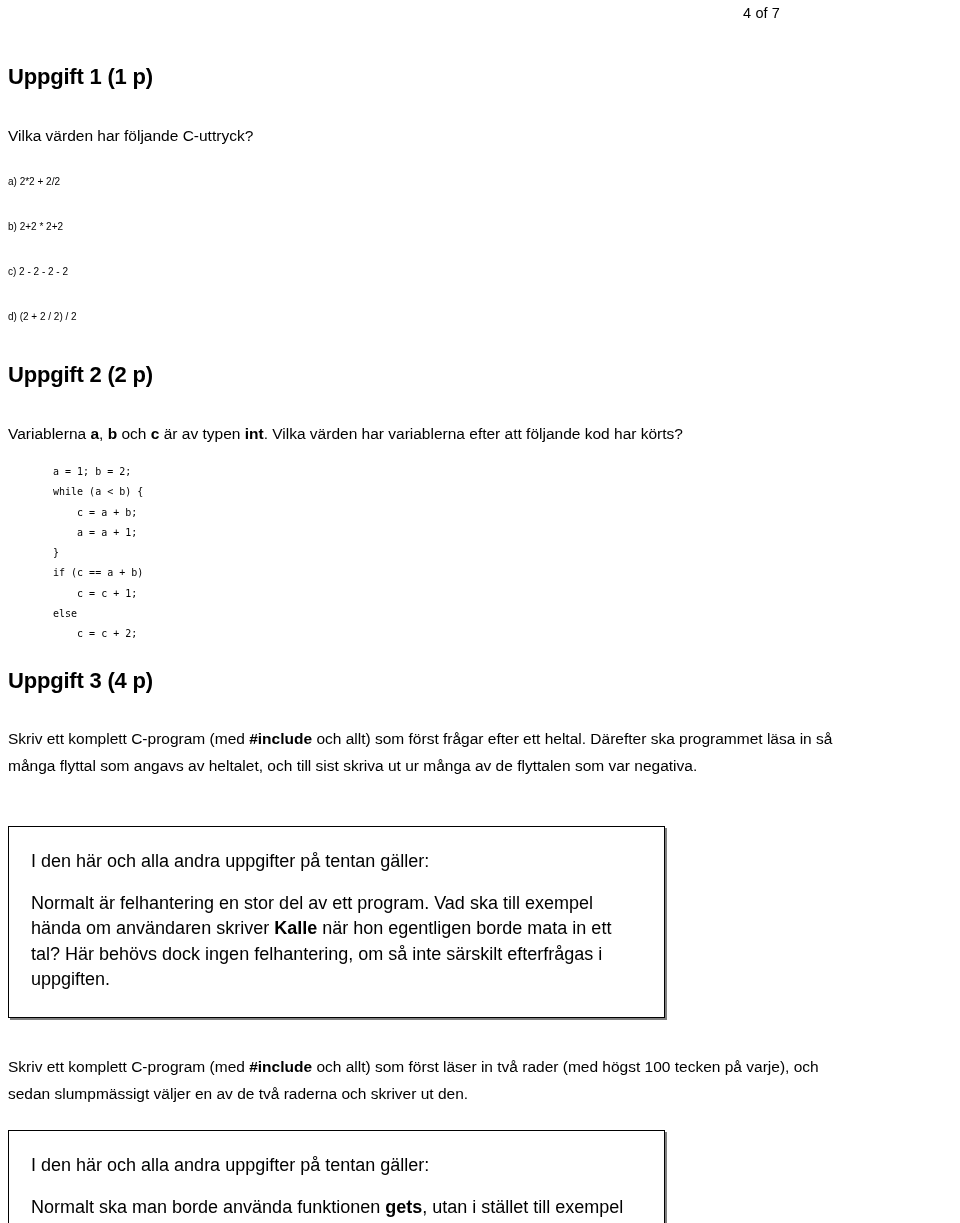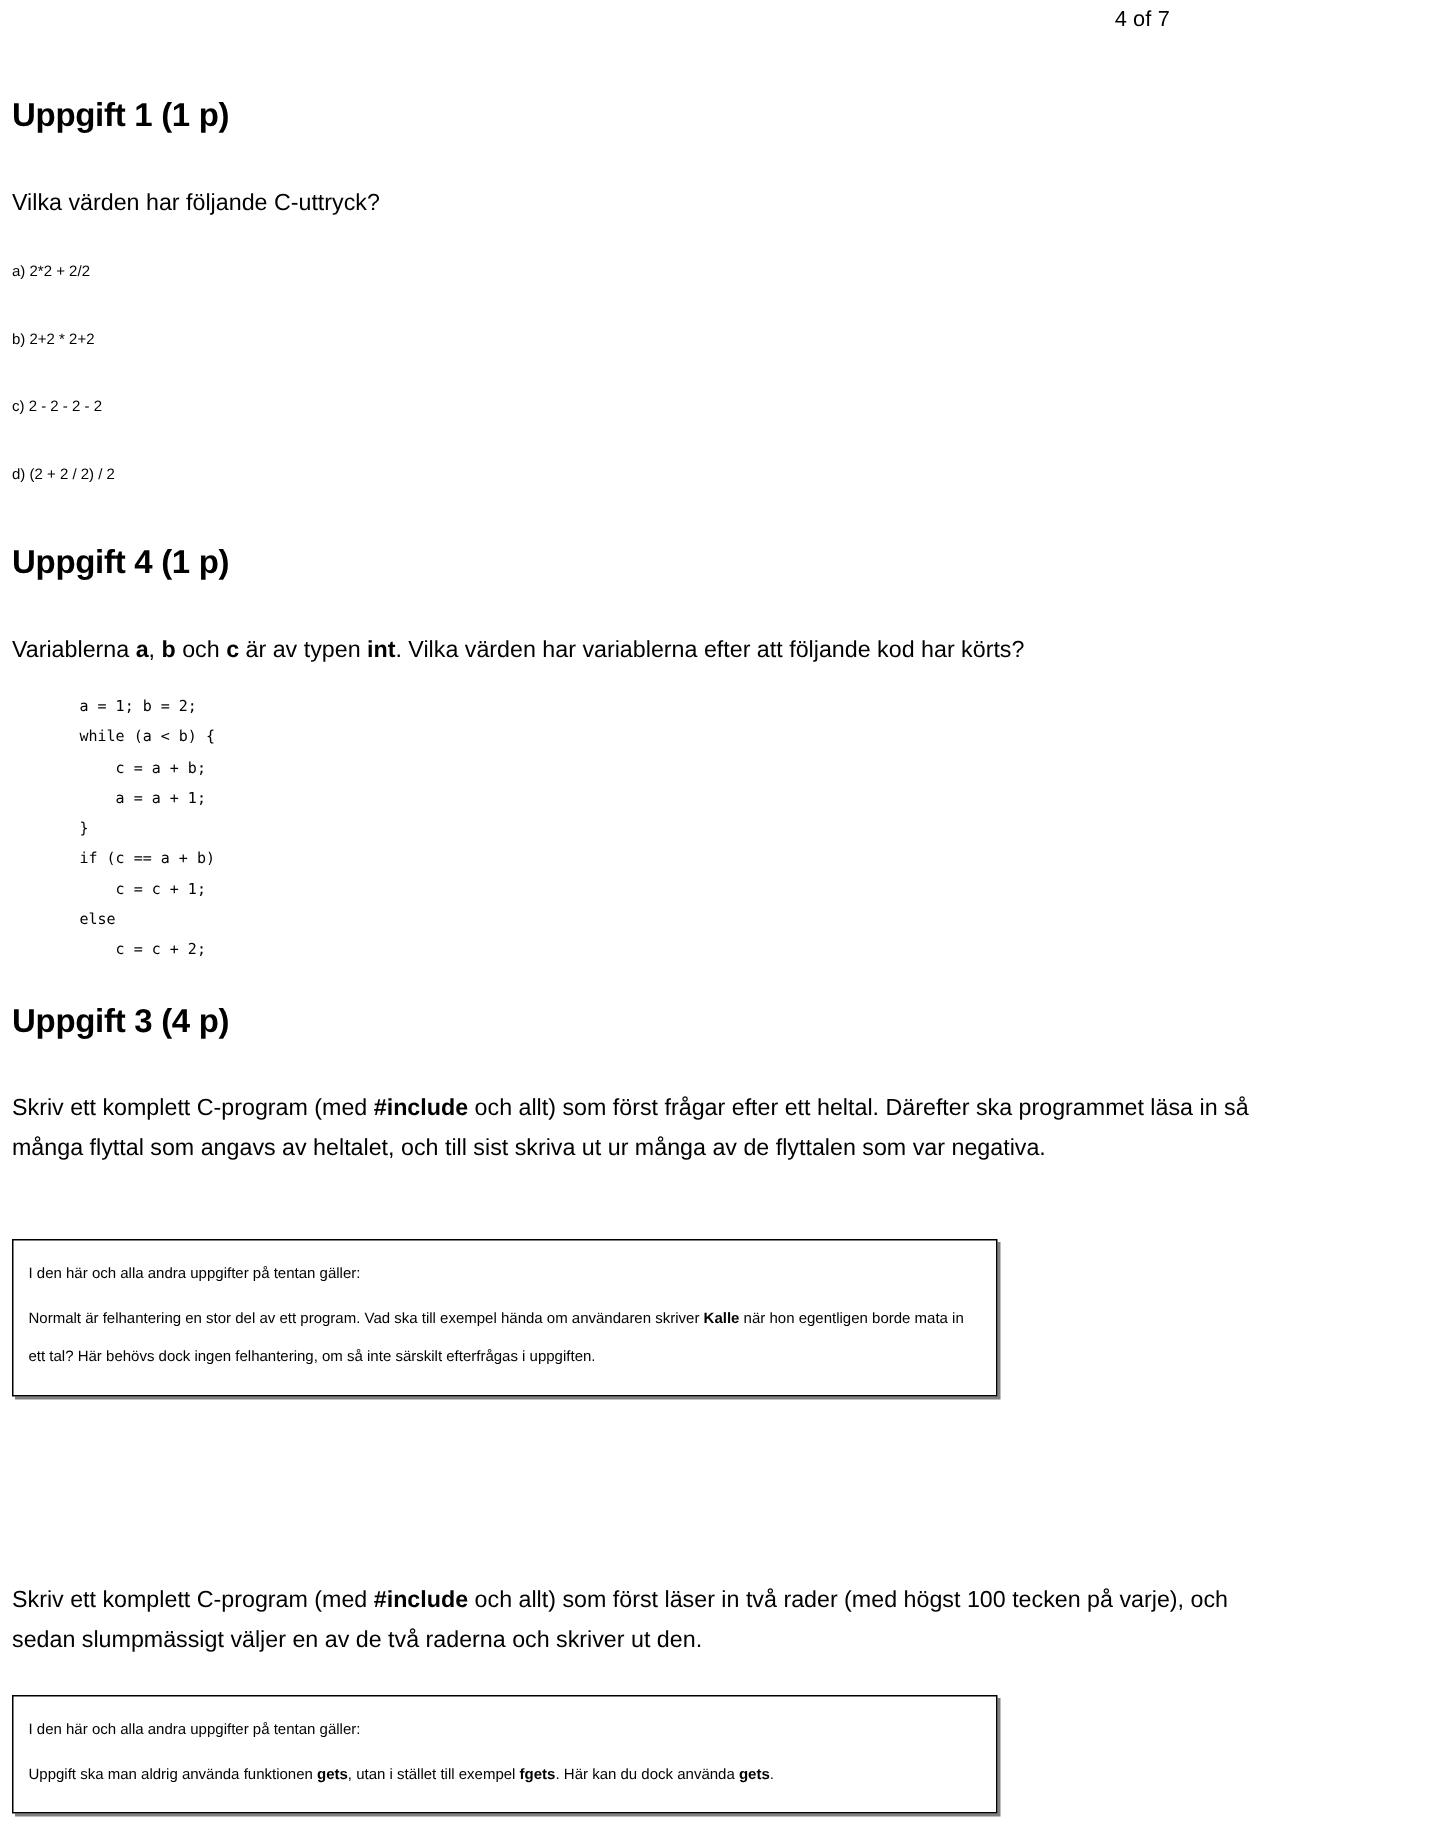--- a/index.html
+++ b/index.html
@@ -65,25 +65,25 @@
     color: #000;
   }
   .note-box {
     border: 1px solid #000000;
     box-shadow: 2px 2px 0 0 #808080;
     box-sizing: border-box;
     background: #ffffff;
     padding: 6px 10px 8px 6px;
   }
   .note-line {
-    font-size: 10px;
+    font-size: 18px;
     line-height: 25.5px;
     font-family: "Liberation Sans", sans-serif;
     color: #000;
-    margin: 4px;
+    margin: 16px;
   }
   b, strong { font-weight: bold; }
 
   
   #heading-1   { position: absolute; left: 8px;  top: 62px;  }
   #intro-1     { position: absolute; left: 8px;  top: 122px; }
   #expr-a      { position: absolute; left: 8px;  top: 168px; }
   #expr-b      { position: absolute; left: 8px;  top: 213px; }
   #expr-c      { position: absolute; left: 8px;  top: 258px; }
   #expr-d      { position: absolute; left: 8px;  top: 303px; }
@@ -106,21 +106,21 @@
 
   <h2 id="heading-1" class="section-heading">Uppgift 1 (1 p)</h2>
 
   <p id="intro-1" class="body-text">Vilka värden har följande C-uttryck?</p>
 
   <p id="expr-a" class="expr-line">a) 2*2 + 2/2</p>
   <p id="expr-b" class="expr-line">b) 2+2 * 2+2</p>
   <p id="expr-c" class="expr-line">c) 2 - 2 - 2 - 2</p>
   <p id="expr-d" class="expr-line">d) (2 + 2 / 2) / 2</p>
 
-  <h2 id="heading-2" class="section-heading">Uppgift 4 (1 p)</h2>
+  <h2 id="heading-2" class="section-heading">Uppgift 2 (2 p)</h2>
 
   <p id="intro-2" class="body-text"><span>Variablerna </span><b>a</b><span>, </span><b>b</b><span> och </span><b>c</b><span> är av typen </span><b>int</b><span>. Vilka värden har variablerna efter att följande kod har körts?</span></p>
 
   <pre id="code-2" class="code-block">a = 1; b = 2;
 while (a &lt; b) {
     c = a + b;
     a = a + 1;
 }
 if (c == a + b)
     c = c + 1;
@@ -134,16 +134,16 @@
   <div id="note-3" class="note-box">
     <p class="note-line">I den här och alla andra uppgifter på tentan gäller:</p>
     <p class="note-line"><span>Normalt är felhantering en stor del av ett program. Vad ska till exempel hända om användaren skriver </span><b>Kalle</b><span> när hon egentligen borde mata in ett tal? Här behövs dock ingen felhantering, om så inte särskilt efterfrågas i uppgiften.</span></p>
   </div>
 
 
   <p id="intro-4" class="body-text"><span>Skriv ett komplett C-program (med </span><b>#include</b><span> och allt) som först läser in två rader (med högst 100 tecken på varje), och sedan slumpmässigt väljer en av de två raderna och skriver ut den.</span></p>
 
   <div id="note-4" class="note-box">
     <p class="note-line">I den här och alla andra uppgifter på tentan gäller:</p>
-    <p class="note-line"><span>Uppgift ska man aldrig använda funktionen </span><b>gets</b><span>, utan i stället till exempel </span><b>fgets</b><span>. Här kan du dock använda </span><b>gets</b><span>.</span></p>
+    <p class="note-line"><span>Normalt ska man borde använda funktionen </span><b>gets</b><span>, utan i stället till exempel </span><b>fgets</b><span>. Här kan du dock använda </span><b>gets</b><span>.</span></p>
   </div>
 
 </div>
 
 </body></html>

